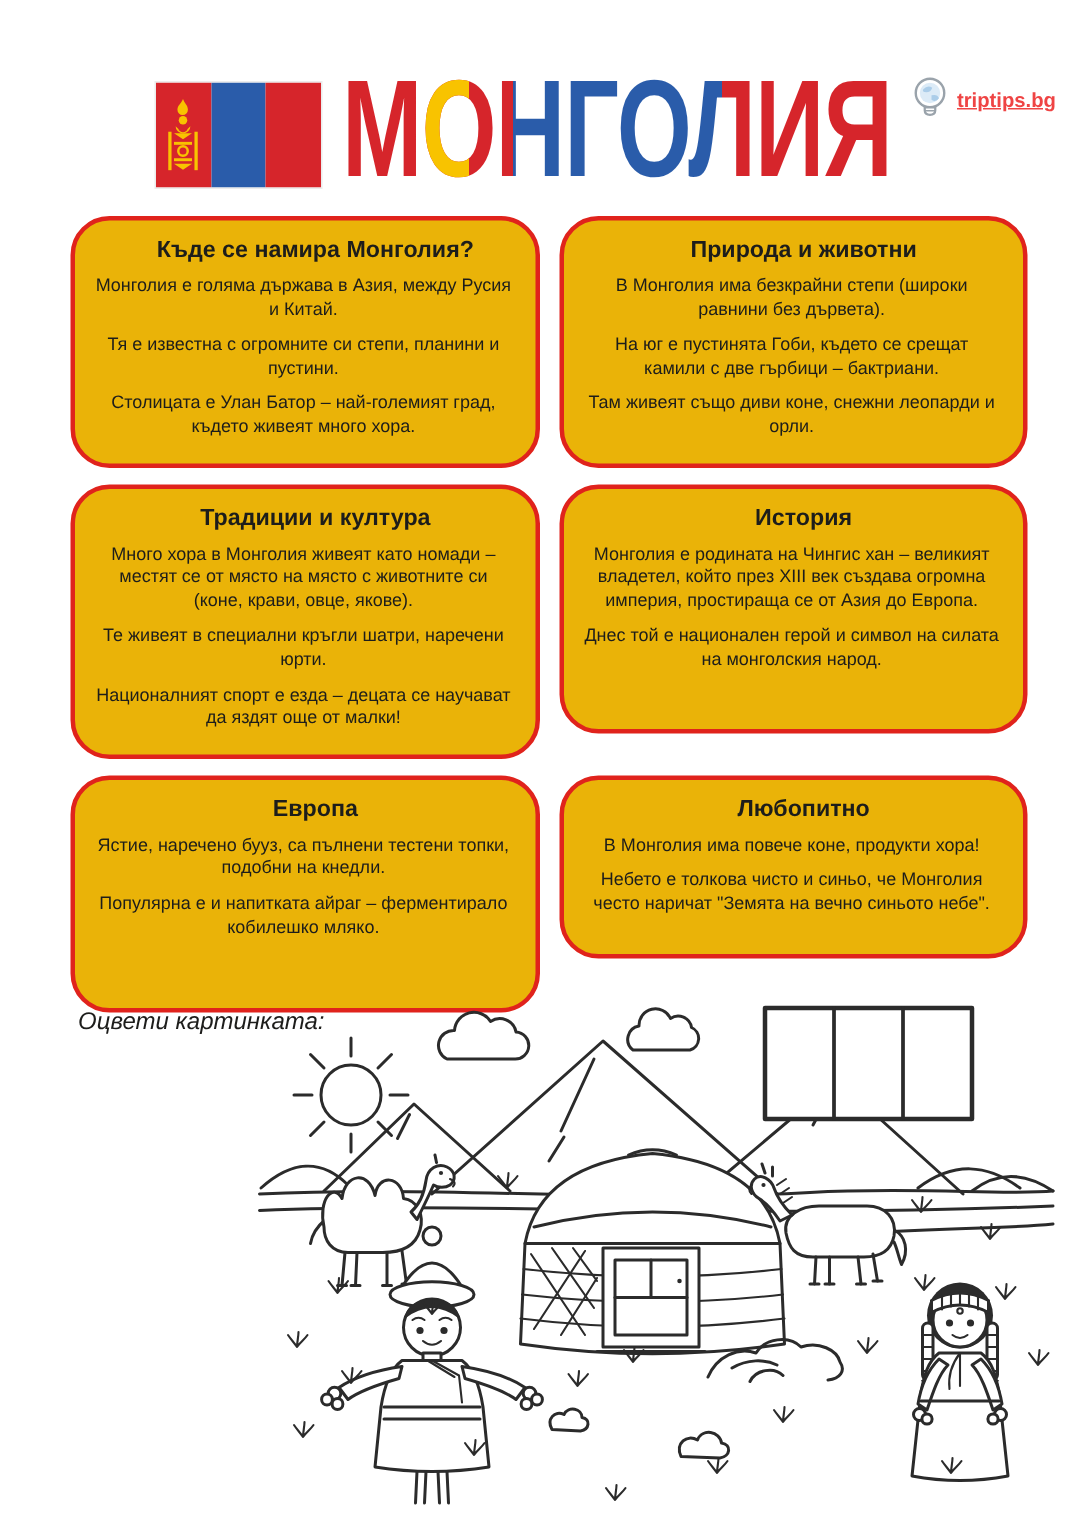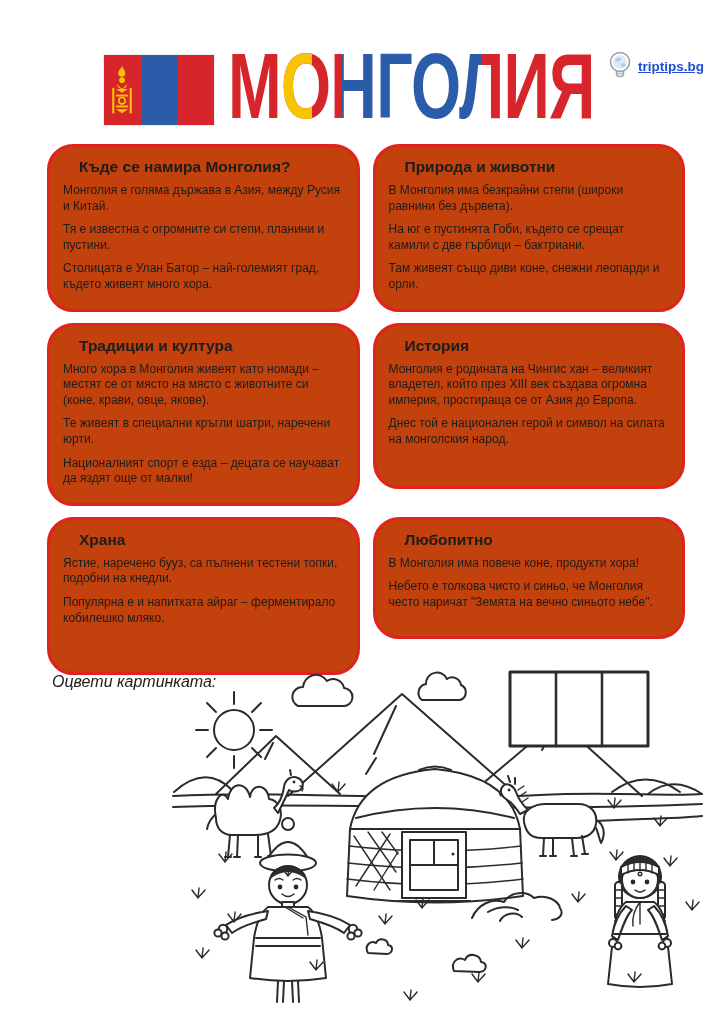--- a/index.html
+++ b/index.html
@@ -29,32 +29,33 @@
     .title-text {
       color:transparent;
       background-image:
         linear-gradient(90deg, rgba(0,0,0,0) 0 14%, #f8c300 14% 23%, rgba(0,0,0,0) 23% 100%),
         linear-gradient(90deg, #d6252b 0 31%, #2a5caa 31% 69%, #d6252b 69% 100%);
       -webkit-background-clip:text; background-clip:text;
     }
   }
 
   .logo { position:absolute; right:20px; top:50px; display:flex; align-items:center; gap:3px; }
-  .logo a { color:#1d4ed8; font-size:13.5px; font-weight:700; text-decoration:underline; }
+  .logo a { color:#ef4444; font-size:13.5px; font-weight:700; text-decoration:underline; }
 
   
   .grid {
     position:absolute; left:47px; top:144px; width:638px;
     display:grid; grid-template-columns:1fr 1fr; column-gap:13px; row-gap:11px;
     align-items:start;
   }
   .box {
-    box-sizing:border-box; background:#c2410c;
+    box-sizing:border-box; background:#eab308;
     border:3px solid #e0231c; border-radius:26px;
     padding:9px 15px 8px 13px;
+    text-align:center;
   }
   .box h3 { margin:2px 0 6px 16px; font-size:15.5px; font-weight:700; }
   .box p  { margin:7px 0 8px 0; font-size:12px; line-height:1.3; }
   .b1{min-height:160px} .b2{min-height:160px} .b3{min-height:170px}
   .b4{min-height:166px} .b5{min-height:158px} .b6{min-height:122px}
 
   
   .color-label {
     position:absolute; left:52px; top:673px;
     font-style:italic; font-size:16px;
@@ -128,21 +129,21 @@
     <p>Националният спорт е езда – децата се научават да яздят още от малки!</p>
   </section>
 
   <section class="box b4">
     <h3>История</h3>
     <p>Монголия е родината на Чингис хан – великият владетел, който през XIII век създава огромна империя, простираща се от Азия до Европа.</p>
     <p>Днес той е национален герой и символ на силата на монголския народ.</p>
   </section>
 
   <section class="box b5">
-    <h3>Храна</h3>
+    <h3>Европа</h3>
     <p>Ястие, наречено бууз, са пълнени тестени топки, подобни на кнедли.</p>
     <p>Популярна е и напитката айраг – ферментирало кобилешко мляко.</p>
   </section>
 
   <section class="box b6">
     <h3>Любопитно</h3>
     <p>В Монголия има повече коне, продукти хора!</p>
     <p>Небето е толкова чисто и синьо, че Монголия често наричат "Земята на вечно синьото небе".</p>
   </section>
 

